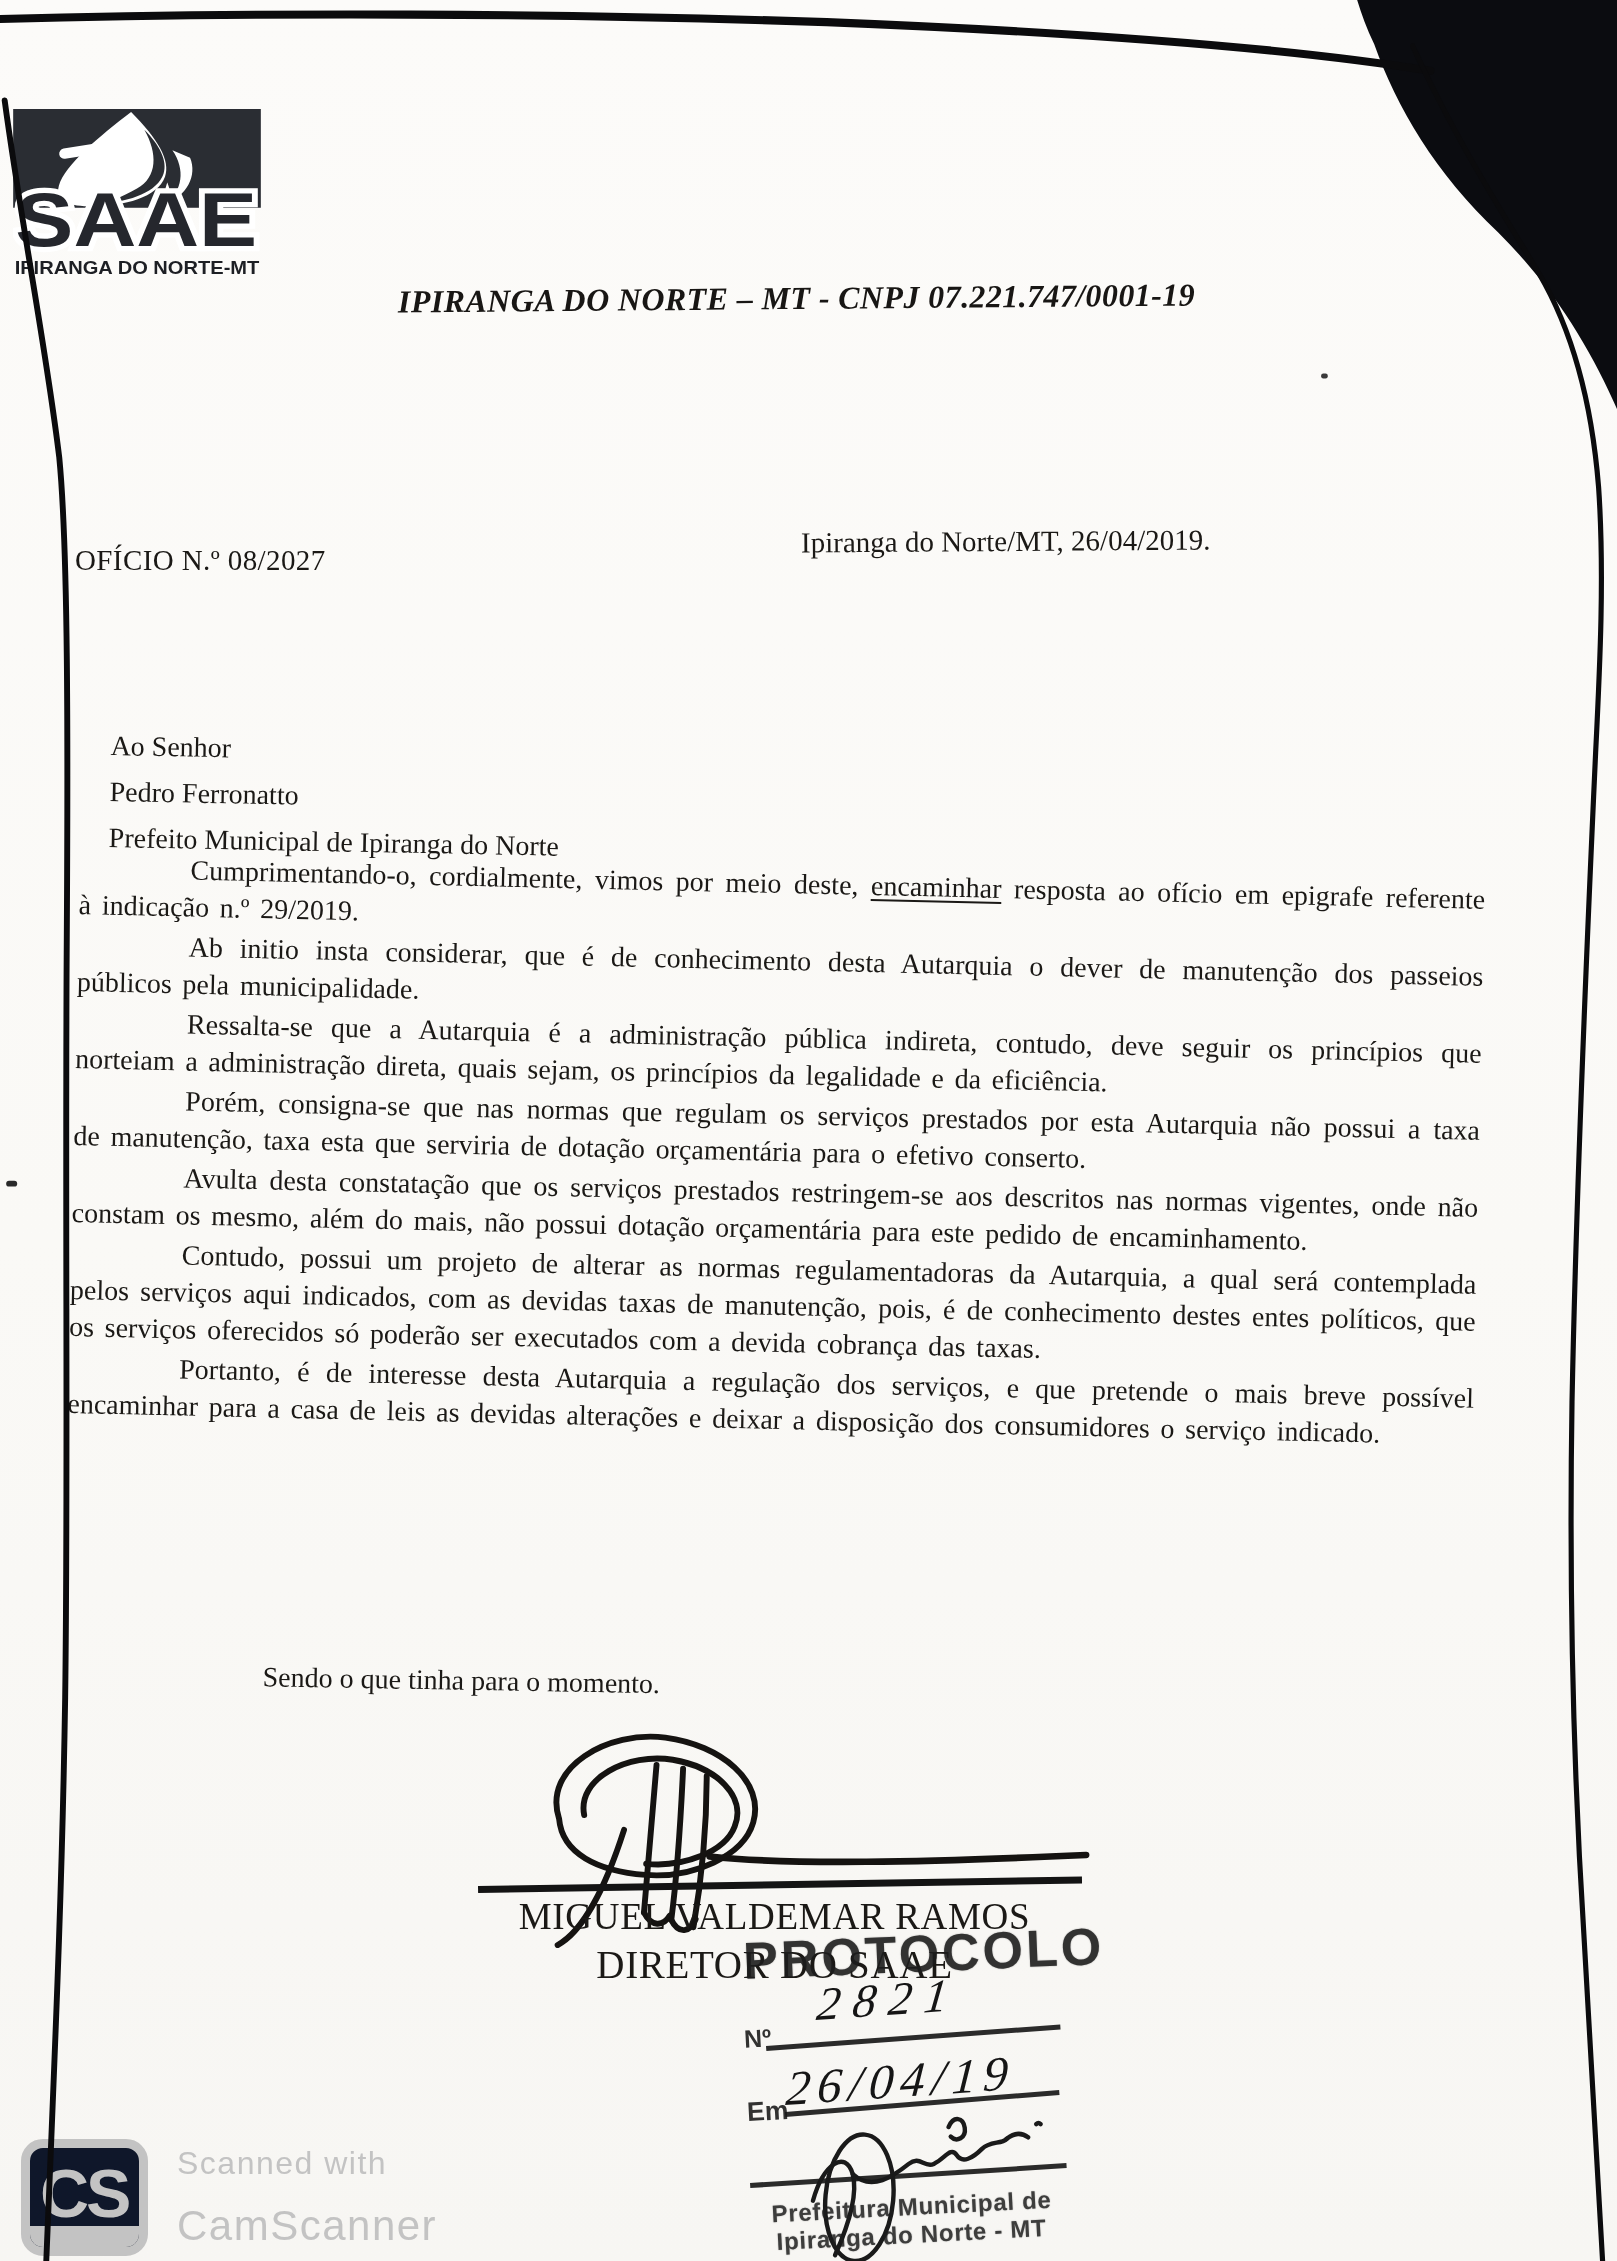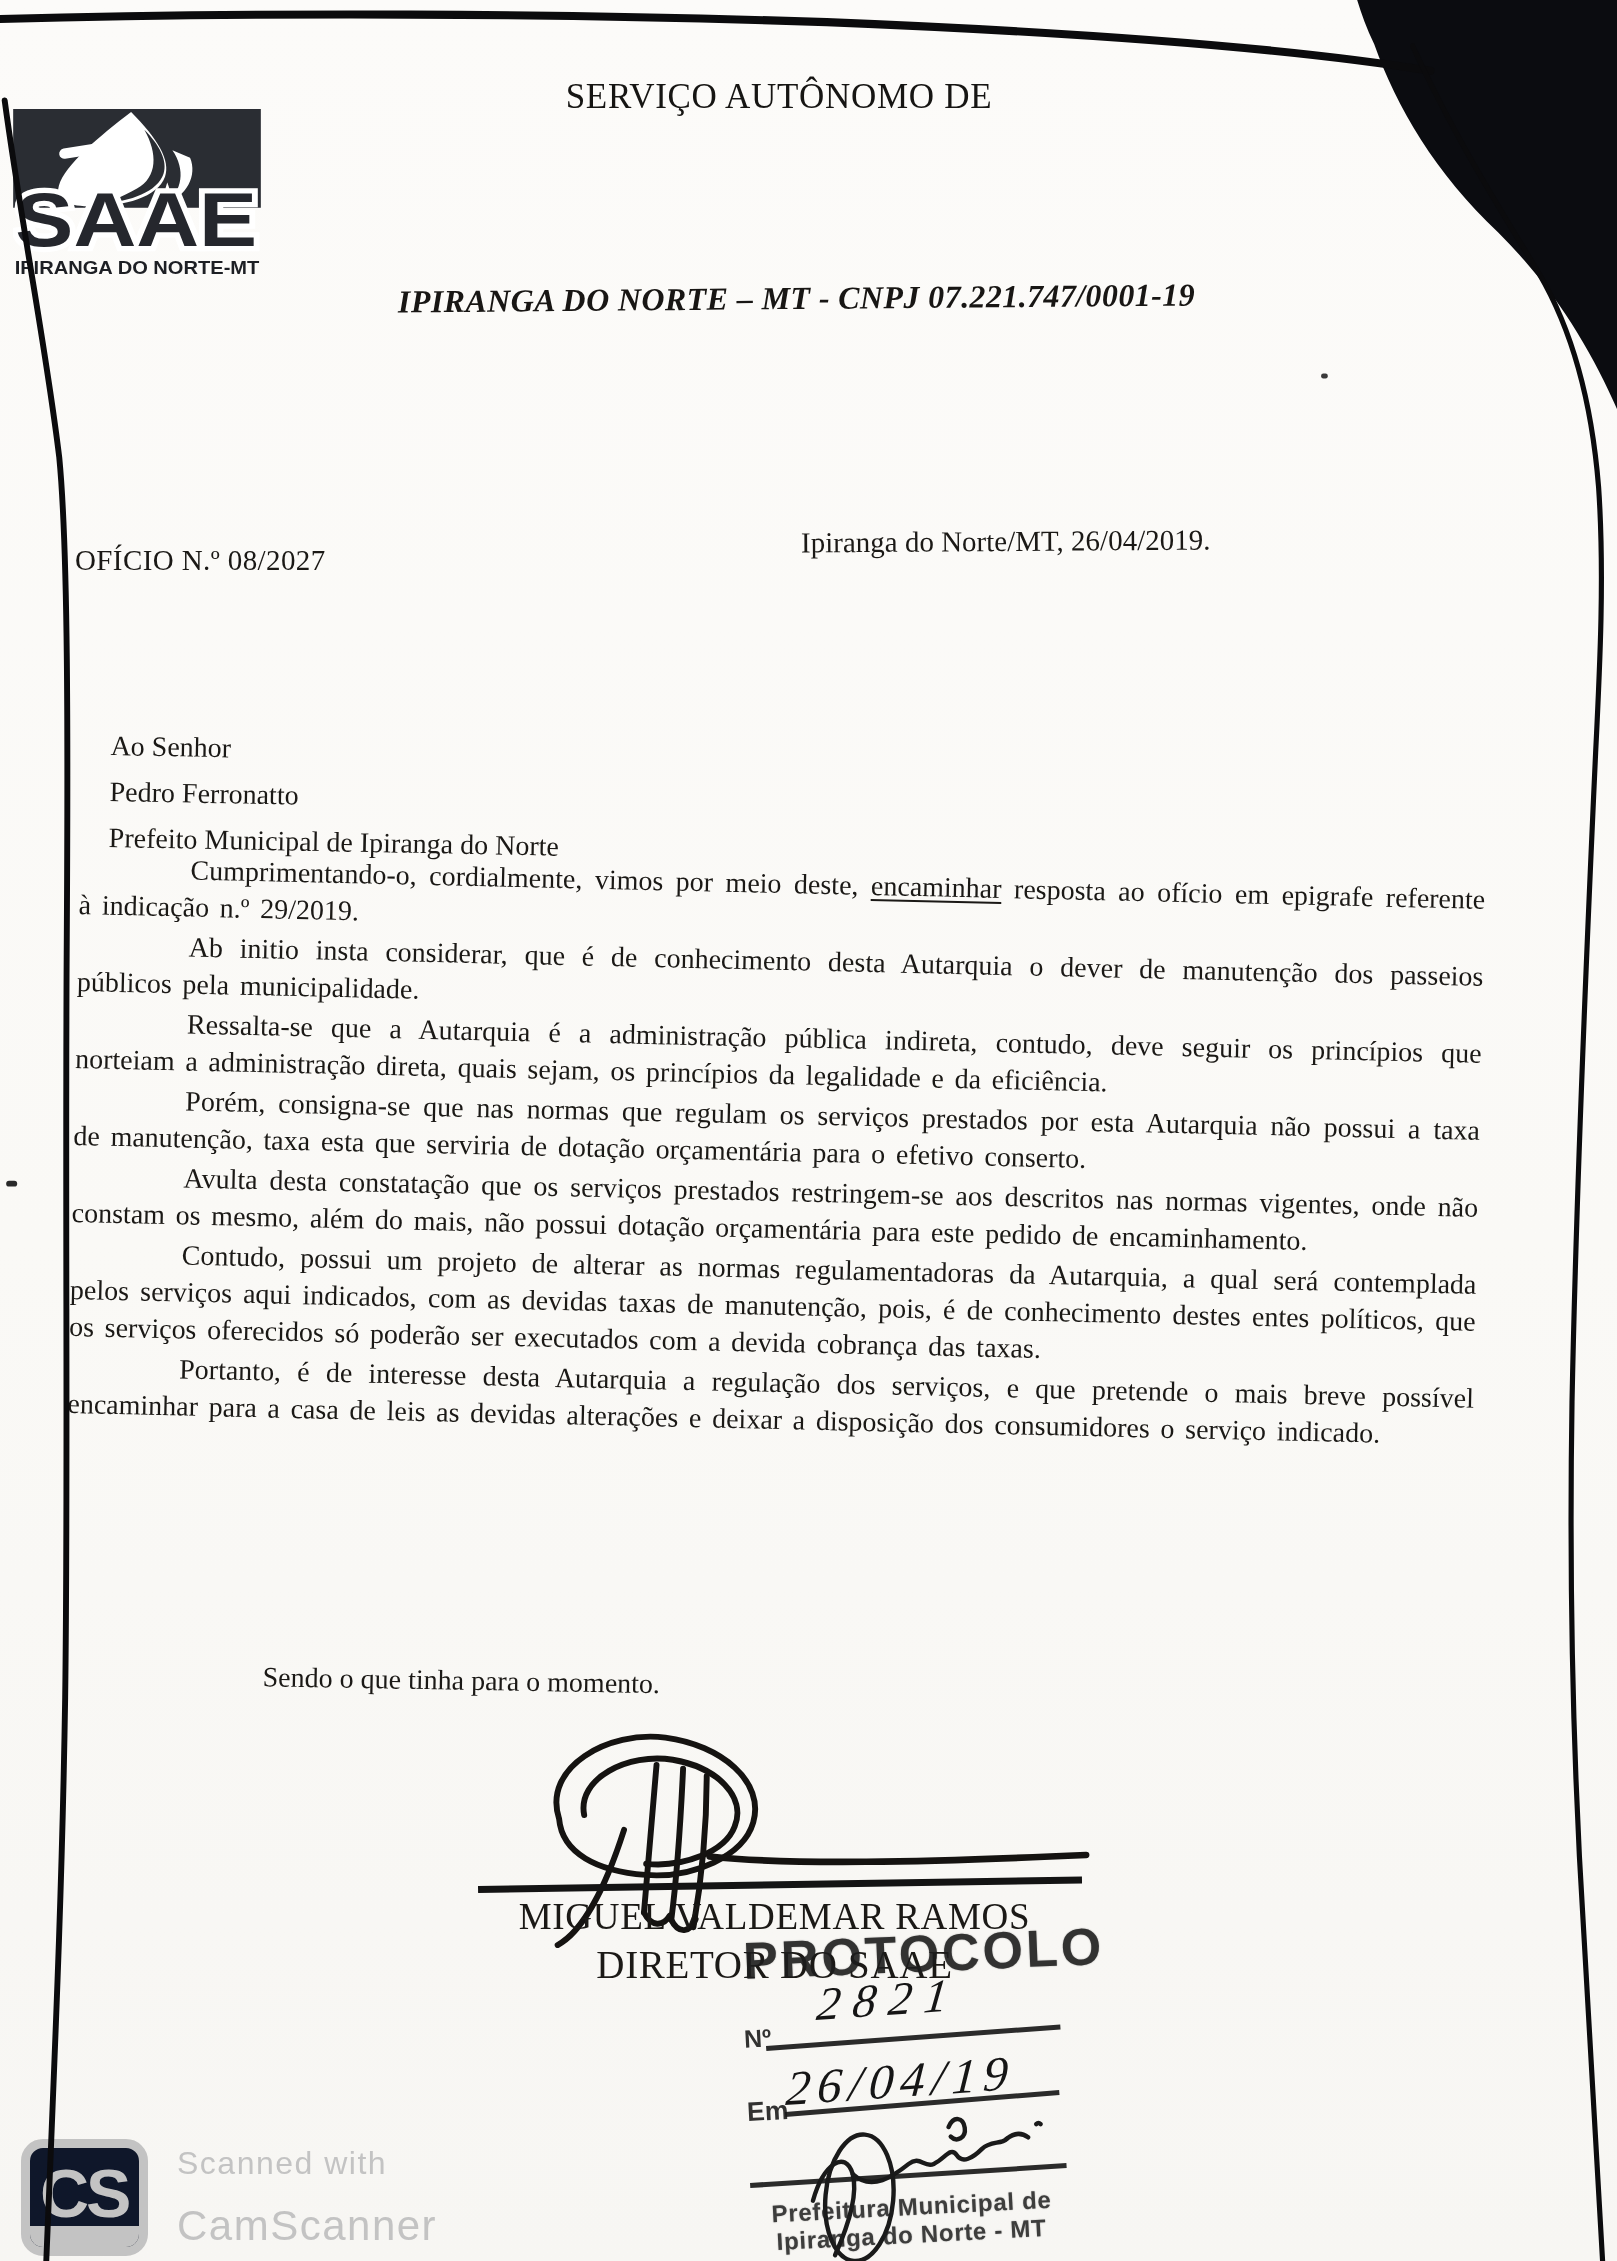--- a/index.html
+++ b/index.html
@@ -109,21 +109,20 @@
   <rect x="0" y="0" width="336" height="134" fill="#2a2d33"></rect>
   <path d="M 160,4 C 118,36 70,76 62,104 C 56,126 76,132 108,132 C 150,132 196,120 206,92 C 214,70 196,40 160,4 Z" fill="#ffffff"></path>
   <path d="M 120,128 C 160,126 196,112 204,88 C 210,70 198,48 178,28 C 196,60 196,92 168,108 C 148,120 128,126 120,128 Z" fill="#2a2d33"></path>
   <path d="M 216,56 C 234,82 230,112 206,128 C 236,118 250,90 240,66 Z" fill="#ffffff"></path>
   <rect x="62" y="48" width="86" height="14" rx="7" transform="rotate(-9 105 55)" fill="#ffffff"></rect>
   <text x="3" y="186" font-family="Liberation Sans, DejaVu Sans, sans-serif" font-weight="900" font-size="104" fill="#25272d" stroke="#ffffff" stroke-width="14" paint-order="stroke" textLength="328" lengthAdjust="spacingAndGlyphs">SAAE</text>
   <text x="2" y="224" font-family="Liberation Sans, DejaVu Sans, sans-serif" font-weight="700" font-size="24" fill="#1d1f24" textLength="332" lengthAdjust="spacingAndGlyphs">IPIRANGA DO NORTE-MT</text>
 </svg>
 
 <div class="abs org-name">
-  <div>SERVIÇO AUTÔNOMO DE</div>
 </div>
 
 <div class="abs org-subtitle">IPIRANGA DO NORTE – MT - CNPJ 07.221.747/0001-19</div>
 
 <div class="abs ref">OFÍCIO N.º 08/2027</div>
 <div class="abs dateline">Ipiranga do Norte/MT, 26/04/2019.</div>
 
 <div class="abs recipient">
   <div>Ao Senhor</div>
   <div>Pedro Ferronatto</div>

